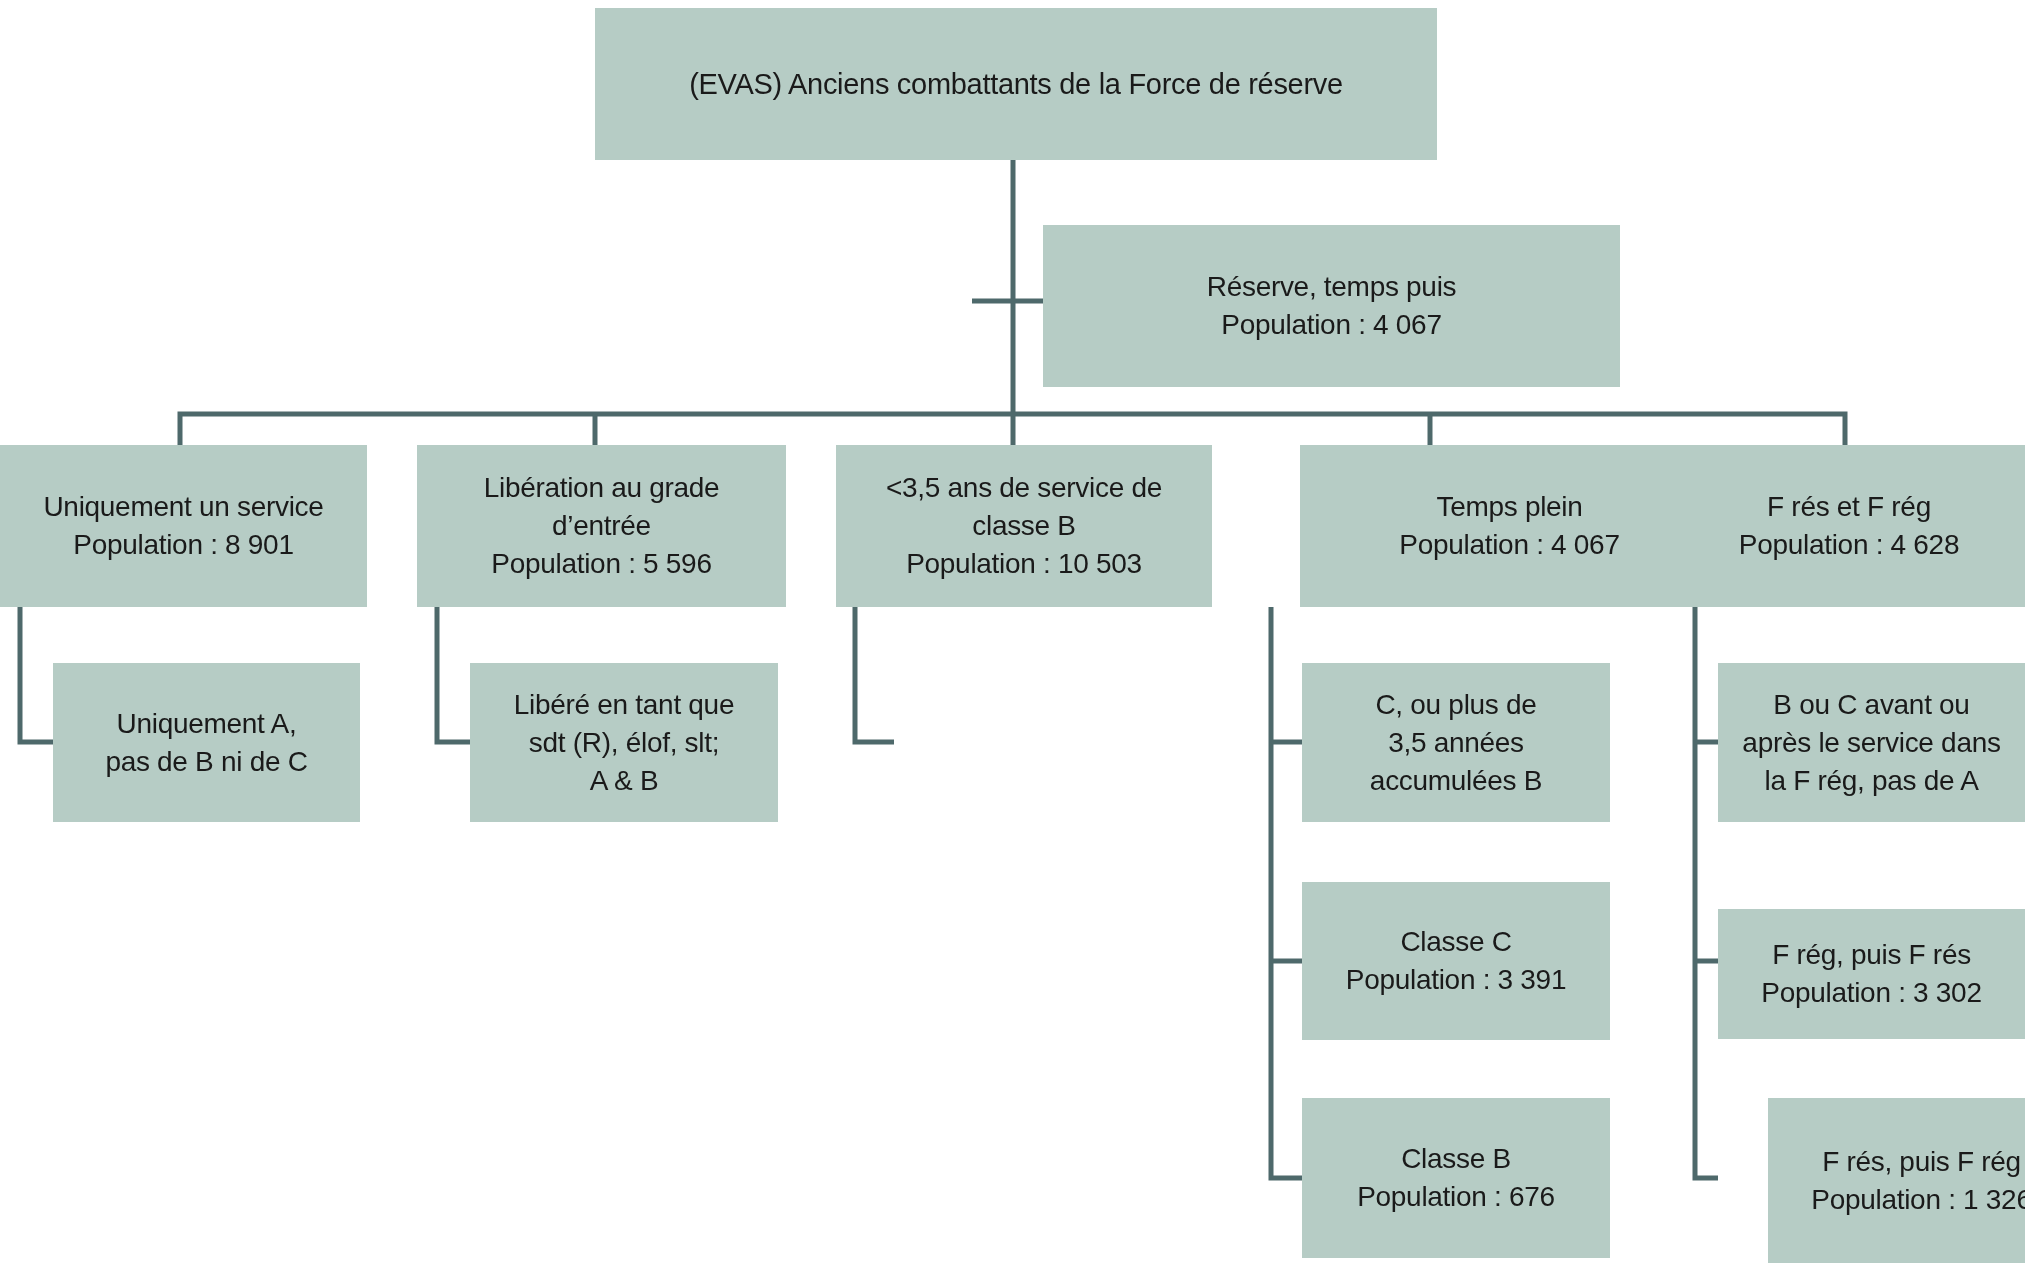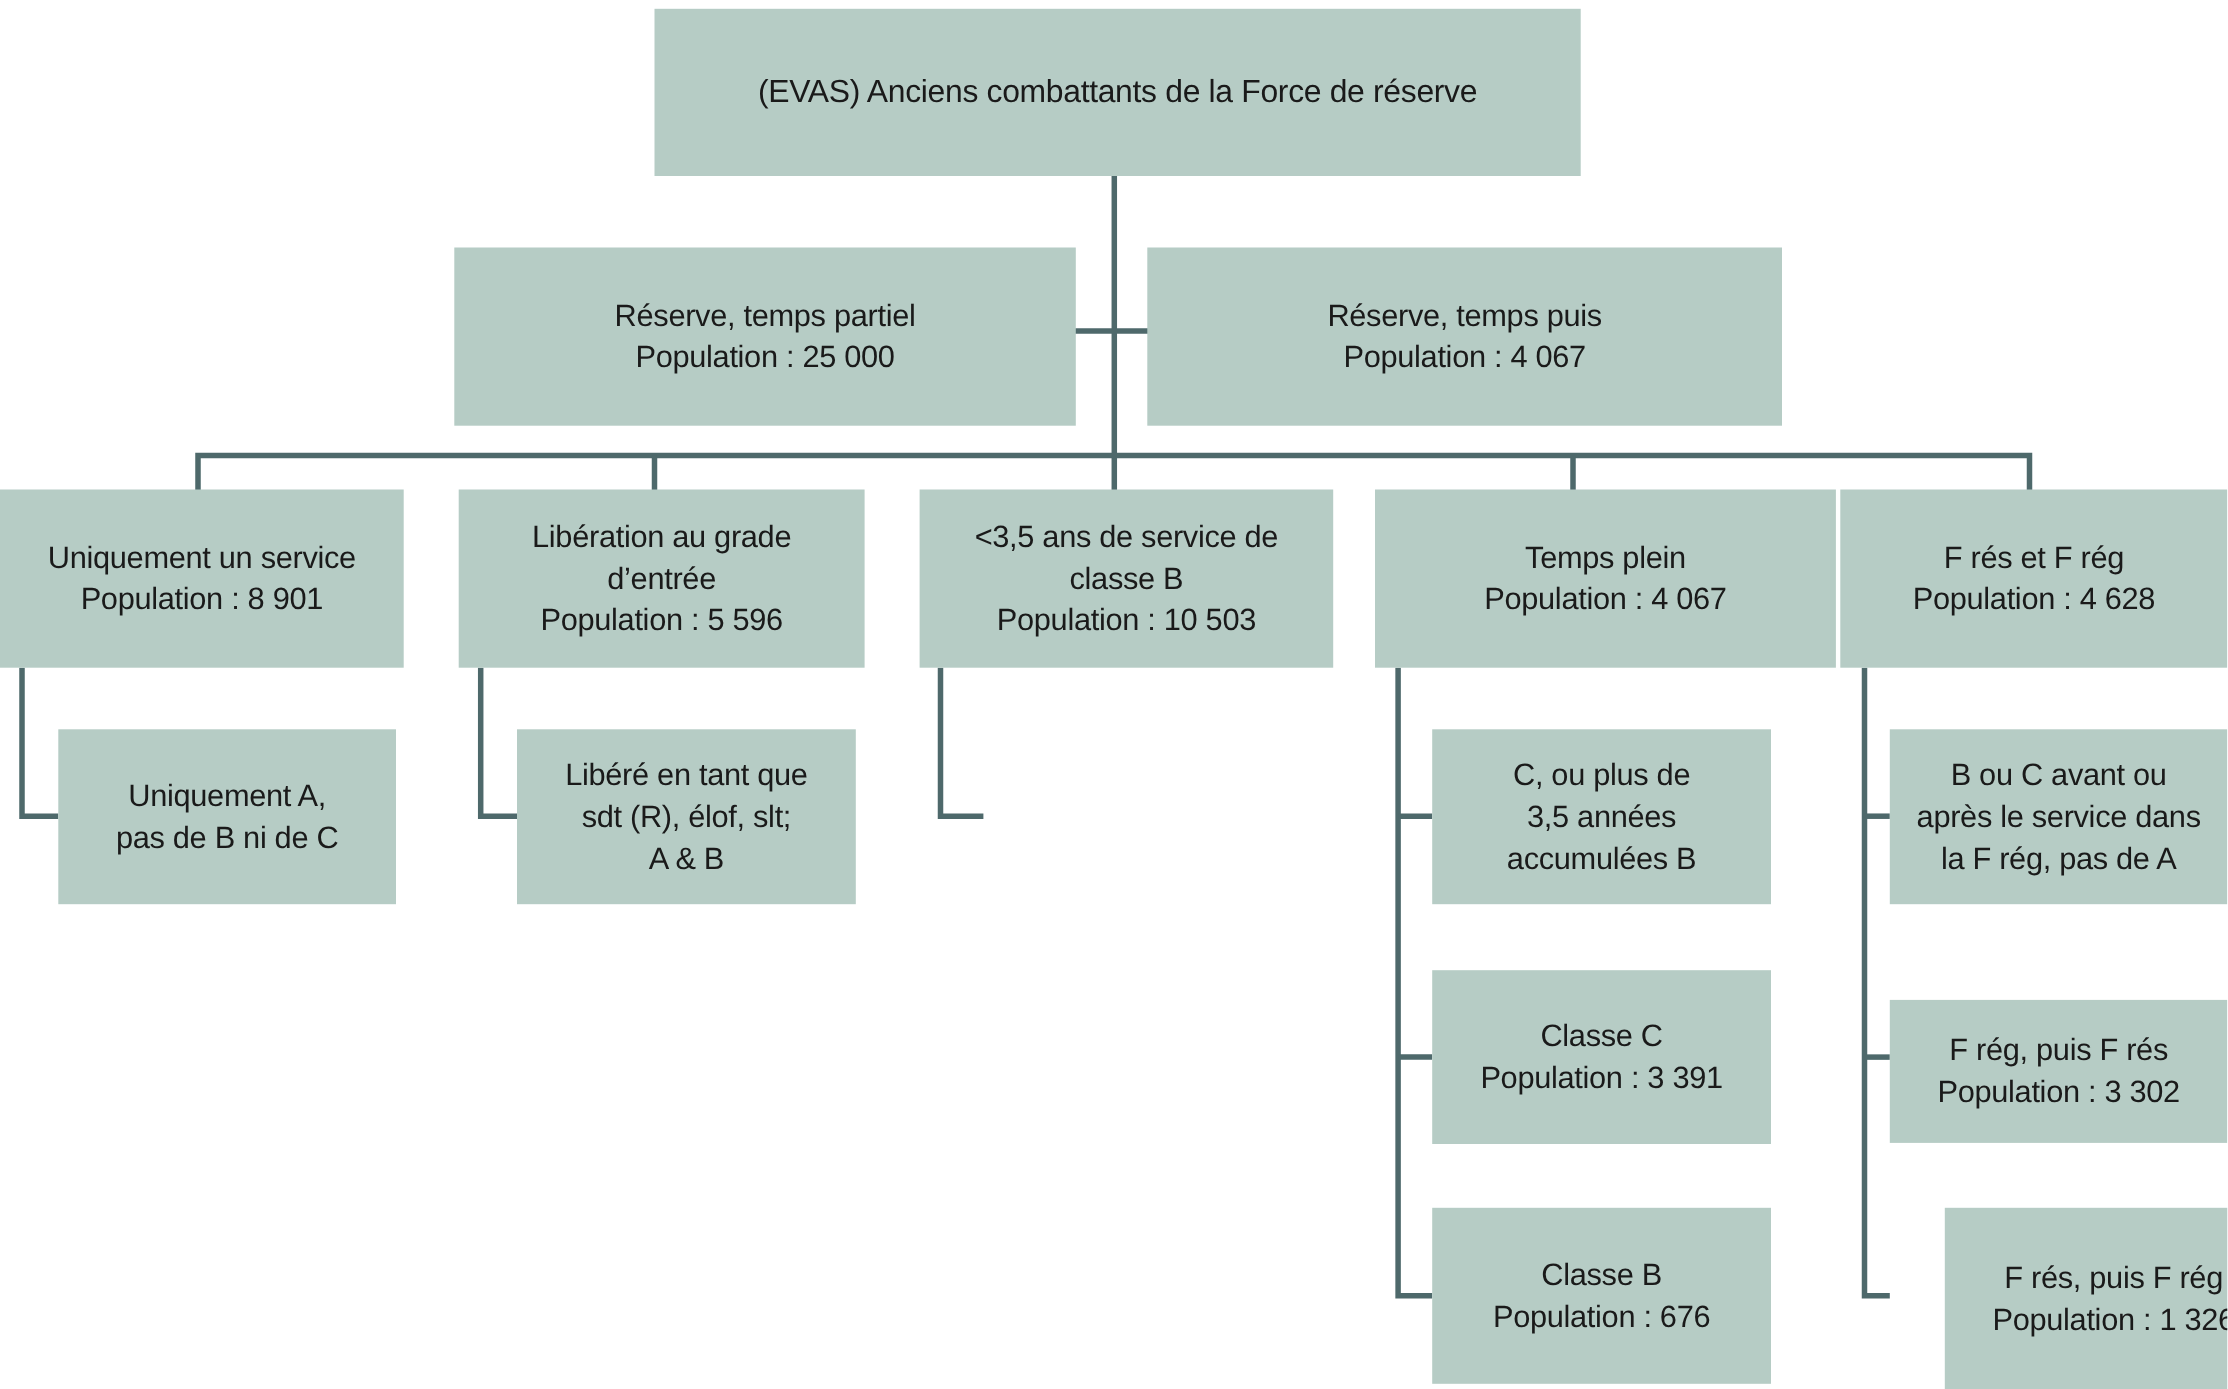--- a/index.html
+++ b/index.html
@@ -76,44 +76,40 @@
 
     <path d="M1695,607 V1178 H1718"></path>
     <path d="M1695,742 H1718"></path>
     <path d="M1695,961 H1718"></path>
   </svg>
 
   <div class="node root" style="left:595px;top:8px;width:842px;height:152px">
     <span class="ln">(EVAS) Anciens combattants de la Force de réserve</span>
   </div>
 
-  <div class="node" style="left:413px;top:225px;width:565px;height:162px">
-    <span class="ln">Réserve, temps partiel</span>
-    <span class="ln">Population : 25 000</span>
-  </div>
   <div class="node" style="left:1043px;top:225px;width:577px;height:162px">
     <span class="ln">Réserve, temps puis</span>
     <span class="ln">Population : 4 067</span>
   </div>
 
   <div class="node" style="left:0px;top:445px;width:367px;height:162px">
     <span class="ln">Uniquement un service</span>
     <span class="ln">Population : 8 901</span>
   </div>
   <div class="node" style="left:417px;top:445px;width:369px;height:162px">
     <span class="ln">Libération au grade</span>
     <span class="ln">d’entrée</span>
     <span class="ln">Population : 5 596</span>
   </div>
   <div class="node" style="left:836px;top:445px;width:376px;height:162px">
     <span class="ln">&lt;3,5 ans de service de</span>
     <span class="ln">classe B</span>
     <span class="ln">Population : 10 503</span>
   </div>
-  <div class="node" style="left:1250px;top:445px;width:419px;height:162px">
+  <div class="node" style="left:1300px;top:445px;width:419px;height:162px">
     <span class="ln">Temps plein</span>
     <span class="ln">Population : 4 067</span>
   </div>
   <div class="node" style="left:1673px;top:445px;width:352px;height:162px">
     <span class="ln">F rés et F rég</span>
     <span class="ln">Population : 4 628</span>
   </div>
 
   <div class="node" style="left:53px;top:663px;width:307px;height:159px">
     <span class="ln">Uniquement A,</span>

